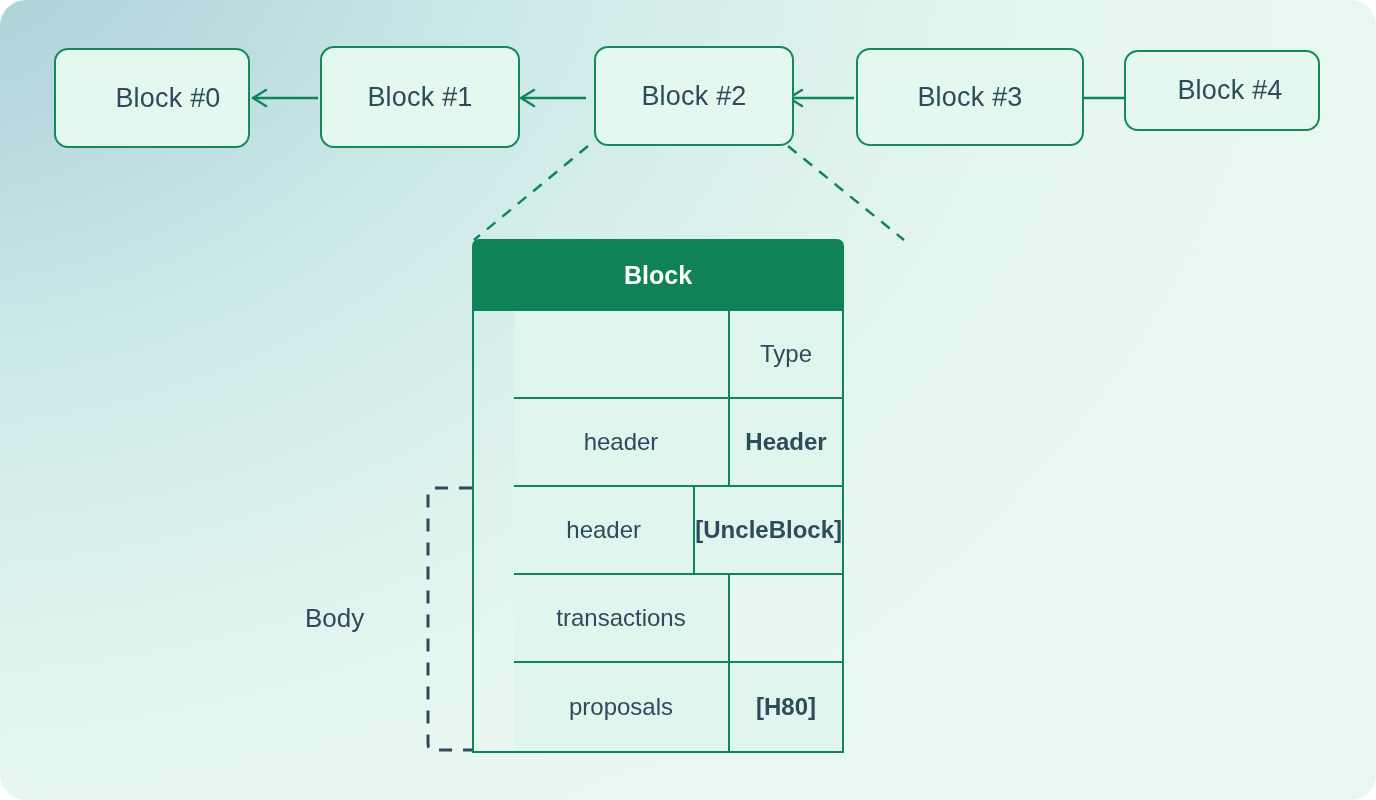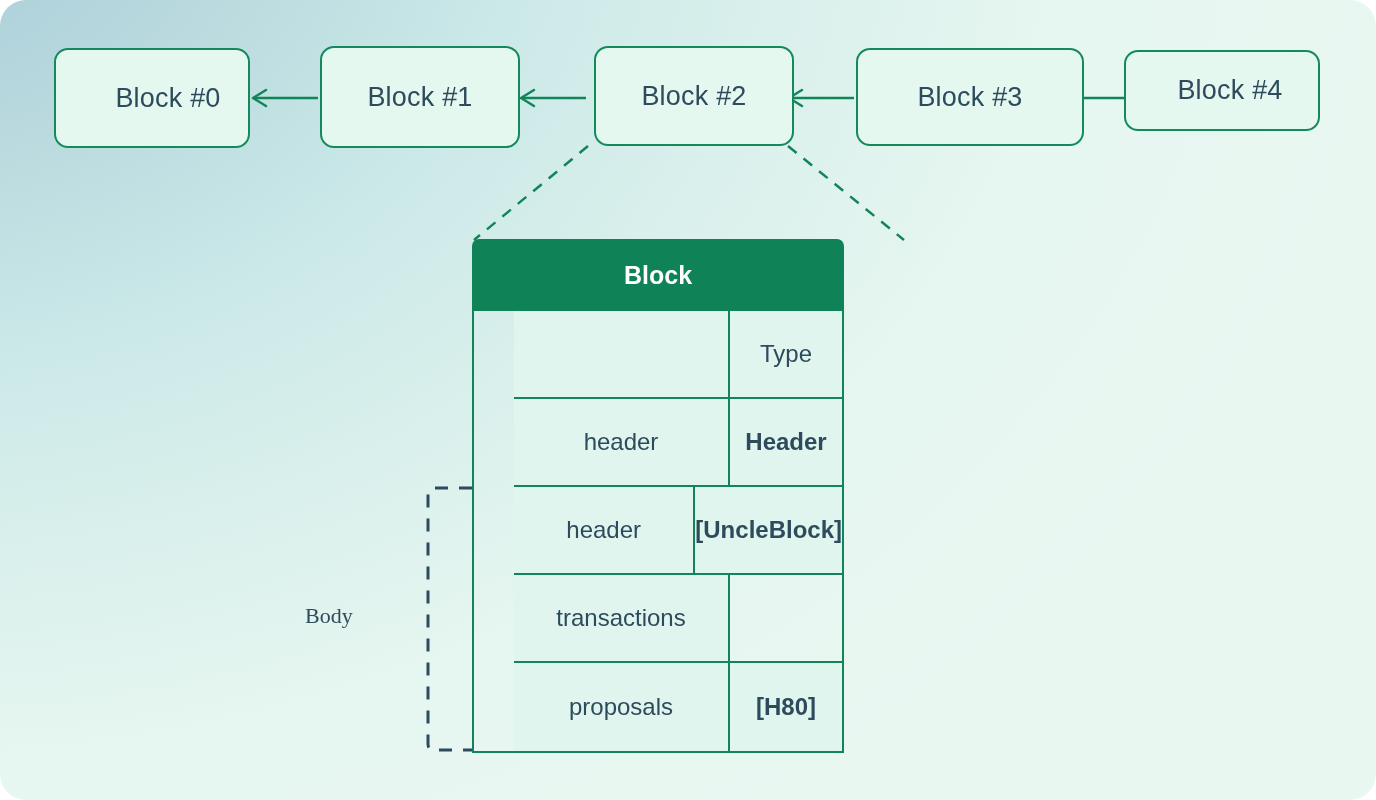--- a/index.html
+++ b/index.html
@@ -93,23 +93,22 @@
     flex: 1 1 auto;
   }
   .cell-type.bold { font-weight: bold; }
 
   
   #body-label {
     position: absolute;
     left: 305px;
     top: 603px;
     color: #2d4b5c;
-    font-size: 22px;
+    font-size: 26px;
     white-space: nowrap;
-    font-family: Liberation Serif, serif;
   }
 </style>
 </head>
 <body>
 
 <div id="page">
 
   <svg id="svg-layer" viewBox="0 0 1376 800" xmlns="http://www.w3.org/2000/svg">
 
     <g stroke="#11855a" stroke-width="2.5" fill="none">

